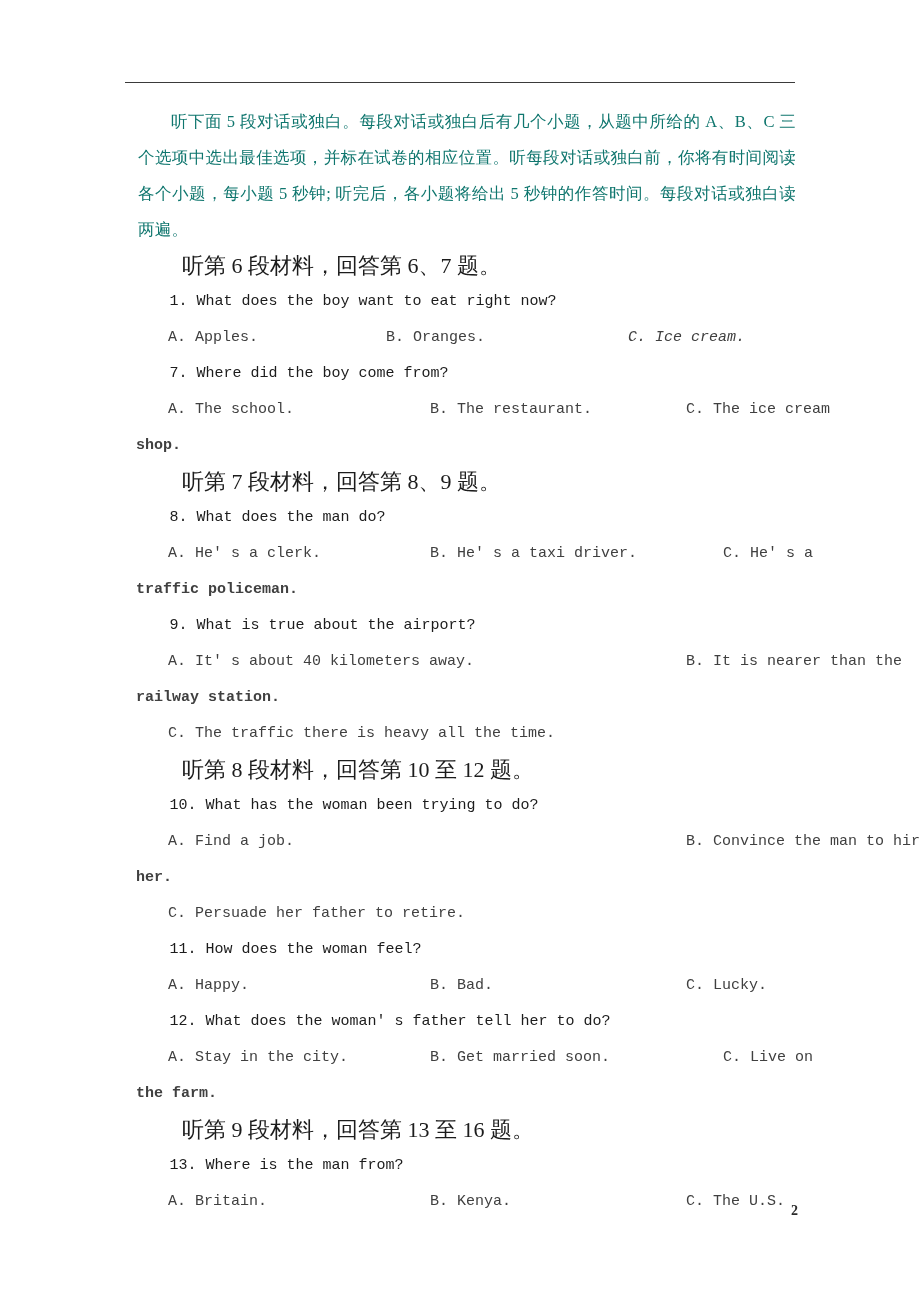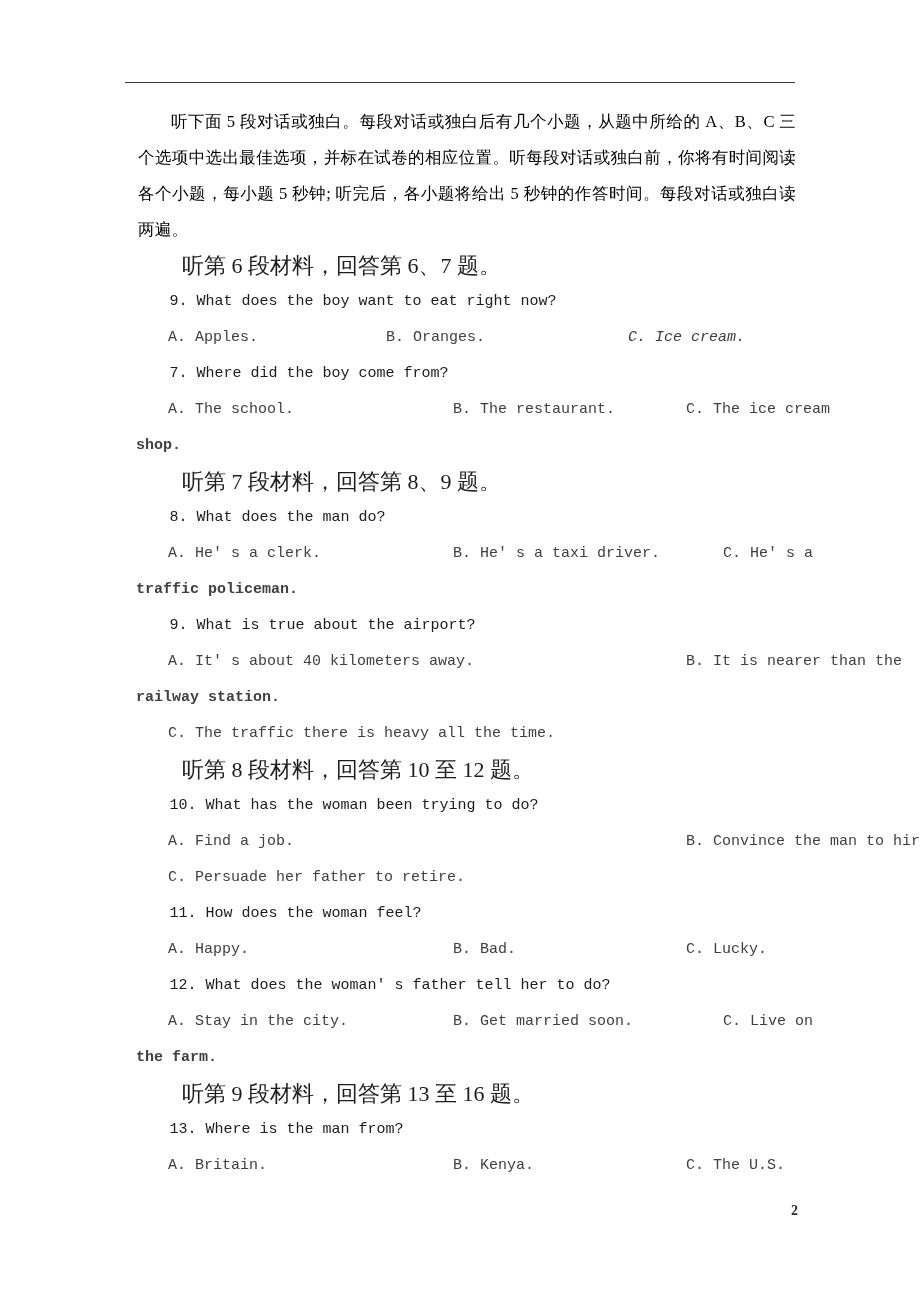--- a/index.html
+++ b/index.html
@@ -38,21 +38,21 @@
   
   .para {
     margin: 0;
     font-family: "Liberation Serif", serif;
     font-size: 16.5px;
     line-height: 36px;
     text-align: justify;
     text-justify: inter-ideograph;
     text-indent: 2em;
     letter-spacing: 0.2px;
-    color: #000000;
+    color: #0f766e;
   }
 
   .cn-line {
     margin: 0;
     font-family: "Liberation Serif", serif;
     font-size: 22px;
     line-height: 36px;
     text-indent: 2em;
     color: #1c1c1c;
   }
@@ -84,21 +84,21 @@
   .opt {
     position: absolute;
     top: 0;
     white-space: nowrap;
   }
   .opt.a { left: 30px; }
   .opt.b { left: 248px; }
   .opt.c { left: 490px; font-style: italic; }
 
   
-  .opt.b-wide { left: 315px; }
+  .opt.b-wide { left: 292px; }
   .opt.c-wide { left: 548px; }
   .opt.c-xwide { left: 585px; }
 
   .wrap-line {
     display: block;
     position: relative;
     height: 36px;
     margin-left: -2px;
     white-space: nowrap;
   }
@@ -127,21 +127,21 @@
 <div class="page">
 
   <div class="header-rule"></div>
 
   <div class="body-block">
 
     <p class="para">听下面 5 段对话或独白。每段对话或独白后有几个小题，从题中所给的 A、B、C 三个选项中选出最佳选项，并标在试卷的相应位置。听每段对话或独白前，你将有时间阅读各个小题，每小题 5 秒钟; 听完后，各小题将给出 5 秒钟的作答时间。每段对话或独白读两遍。</p>
 
     <p class="cn-line">听第 6 段材料，回答第 6、7 题。</p>
 
-    <p class="q-line">9. What does the boy want to eat right now?</p>
+    <p class="q-line">1. What does the boy want to eat right now?</p>
     <div class="opt-row">
       <span class="optline">
         <span class="opt a">A. Apples.</span>
         <span class="opt b">B. Oranges.</span>
         <span class="opt c">C. Ice cream.</span>
       </span>
     </div>
 
     <p class="q-line">7. Where did the boy come from?</p>
     <div class="opt-row">
@@ -184,20 +184,23 @@
     </div>
 
     <p class="cn-line">听第 8 段材料，回答第 10 至 12 题。</p>
 
     <p class="q-line">10. What has the woman been trying to do?</p>
     <div class="opt-row">
       <span class="optline">
         <span class="opt a">A. Find a job.</span>
         <span class="opt c-wide">B. Convince the man to hire</span>
       </span>
+      <span class="wrap-line">
+        <span>her.</span>
+      </span>
       <span class="opt-single">
         <span>C. Persuade her father to retire.</span>
       </span>
     </div>
 
     <p class="q-line">11. How does the woman feel?</p>
     <div class="opt-row">
       <span class="optline">
         <span class="opt a">A. Happy.</span>
         <span class="opt b-wide">B. Bad.</span>

